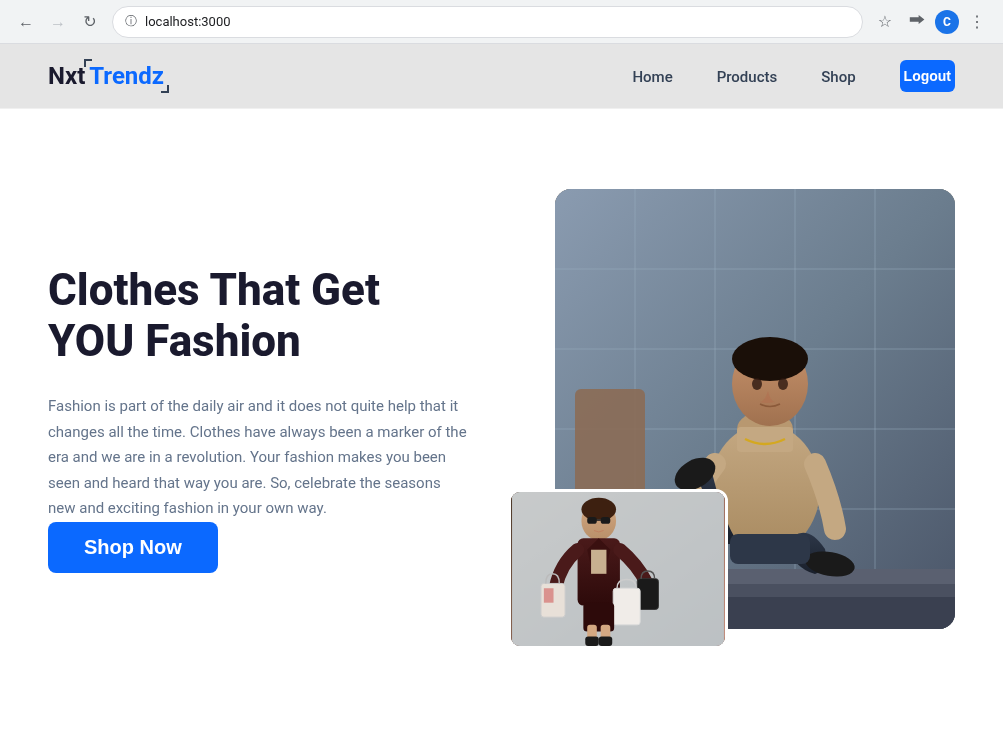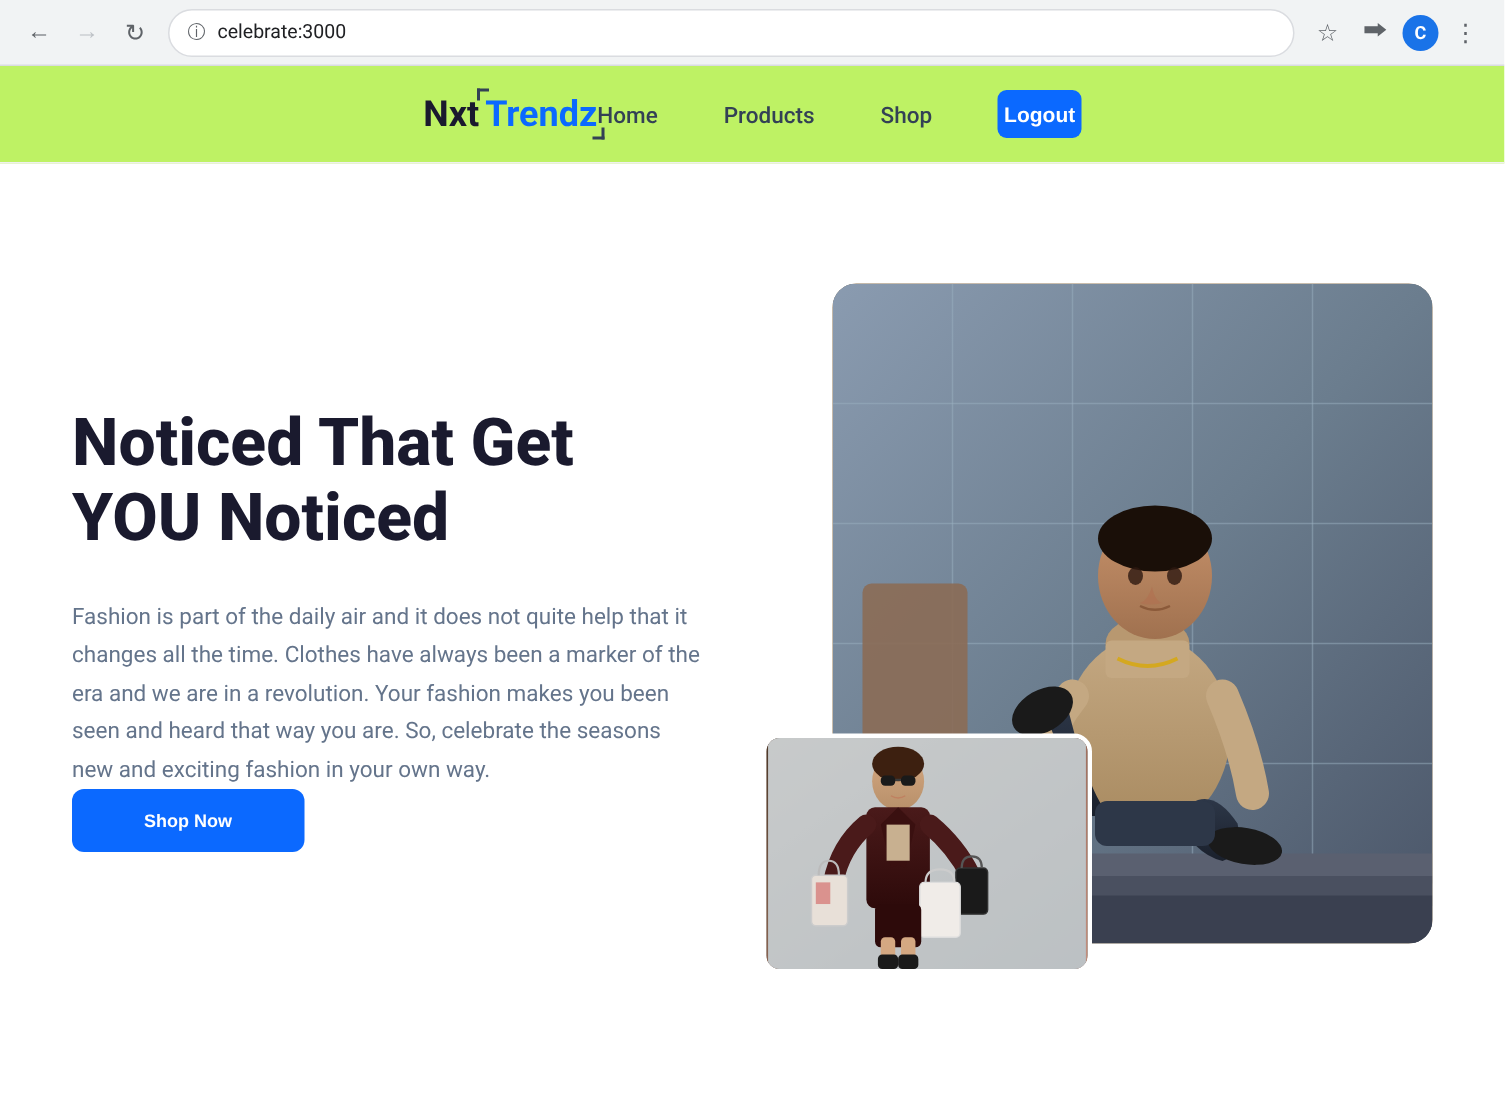--- a/index.html
+++ b/index.html
@@ -107,23 +107,23 @@
 
     
     .app-content {
       background: #fff;
     }
 
     
     .navbar {
       display: flex;
       align-items: center;
-      justify-content: center;
+      justify-content: space-between;
       padding: 16px 48px;
-      background: #bef264;
+      background: #e5e5e5;
       border-bottom: 1px solid #f0f0f0;
     }
 
     .logo-container {
       display: flex;
       align-items: center;
       gap: 4px;
     }
 
     .logo-nxt {
@@ -215,23 +215,23 @@
     .hero-description {
       font-size: 15px;
       color: #64748b;
       line-height: 1.7;
     }
 
     .shop-now-btn {
       background: #0b69ff;
       color: #fff;
       border: none;
-      padding: 14px 48px;
+      padding: 14px 36px;
       border-radius: 8px;
-      font-size: 12px;
+      font-size: 20px;
       font-weight: 600;
       cursor: pointer;
     }
 
     
     .hero-images {
       flex: 1;
       max-width: 460px;
       position: relative;
       height: 460px;
@@ -292,21 +292,21 @@
 <body>
 
 <div class="browser-chrome">
   <div class="browser-nav-buttons">
     <button class="nav-btn">←</button>
     <button class="nav-btn disabled">→</button>
     <button class="nav-btn">↻</button>
   </div>
   <div class="address-bar">
     <span class="address-bar-icon">ⓘ</span>
-    <span class="address-text">celebrate:3000</span>
+    <span class="address-text">localhost:3000</span>
   </div>
   <div class="browser-actions">
     <button class="browser-action-btn">☆</button>
     <button class="browser-action-btn">🠲</button>
     <div class="profile-circle">
       <span>C</span>
     </div>
     <button class="browser-action-btn">⋮</button>
   </div>
 </div>
@@ -327,22 +327,22 @@
       <li><a class="nav-link">Products</a></li>
       <li><a class="nav-link">Shop</a></li>
       <li><button class="logout-btn">Logout</button></li>
     </ul>
   </nav>
 
   <section class="hero">
 
     <div class="hero-text">
       <h1 class="hero-title">
-        <span>Noticed That Get</span><br>
-        <span>YOU Noticed</span>
+        <span>Clothes That Get</span><br>
+        <span>YOU Fashion</span>
       </h1>
       <p class="hero-description">Fashion is part of the daily air and it does not quite help that it changes all the time. Clothes have always been a marker of the era and we are in a revolution. Your fashion makes you been seen and heard that way you are. So, celebrate the seasons new and exciting fashion in your own way.</p>
       <button class="shop-now-btn">Shop Now</button>
     </div>
 
     <div class="hero-images">
 
       <div class="hero-main-image">
         <div class="hero-main-image-inner">
           <svg class="main-image-svg" viewBox="0 0 400 440" xmlns="http://www.w3.org/2000/svg">

